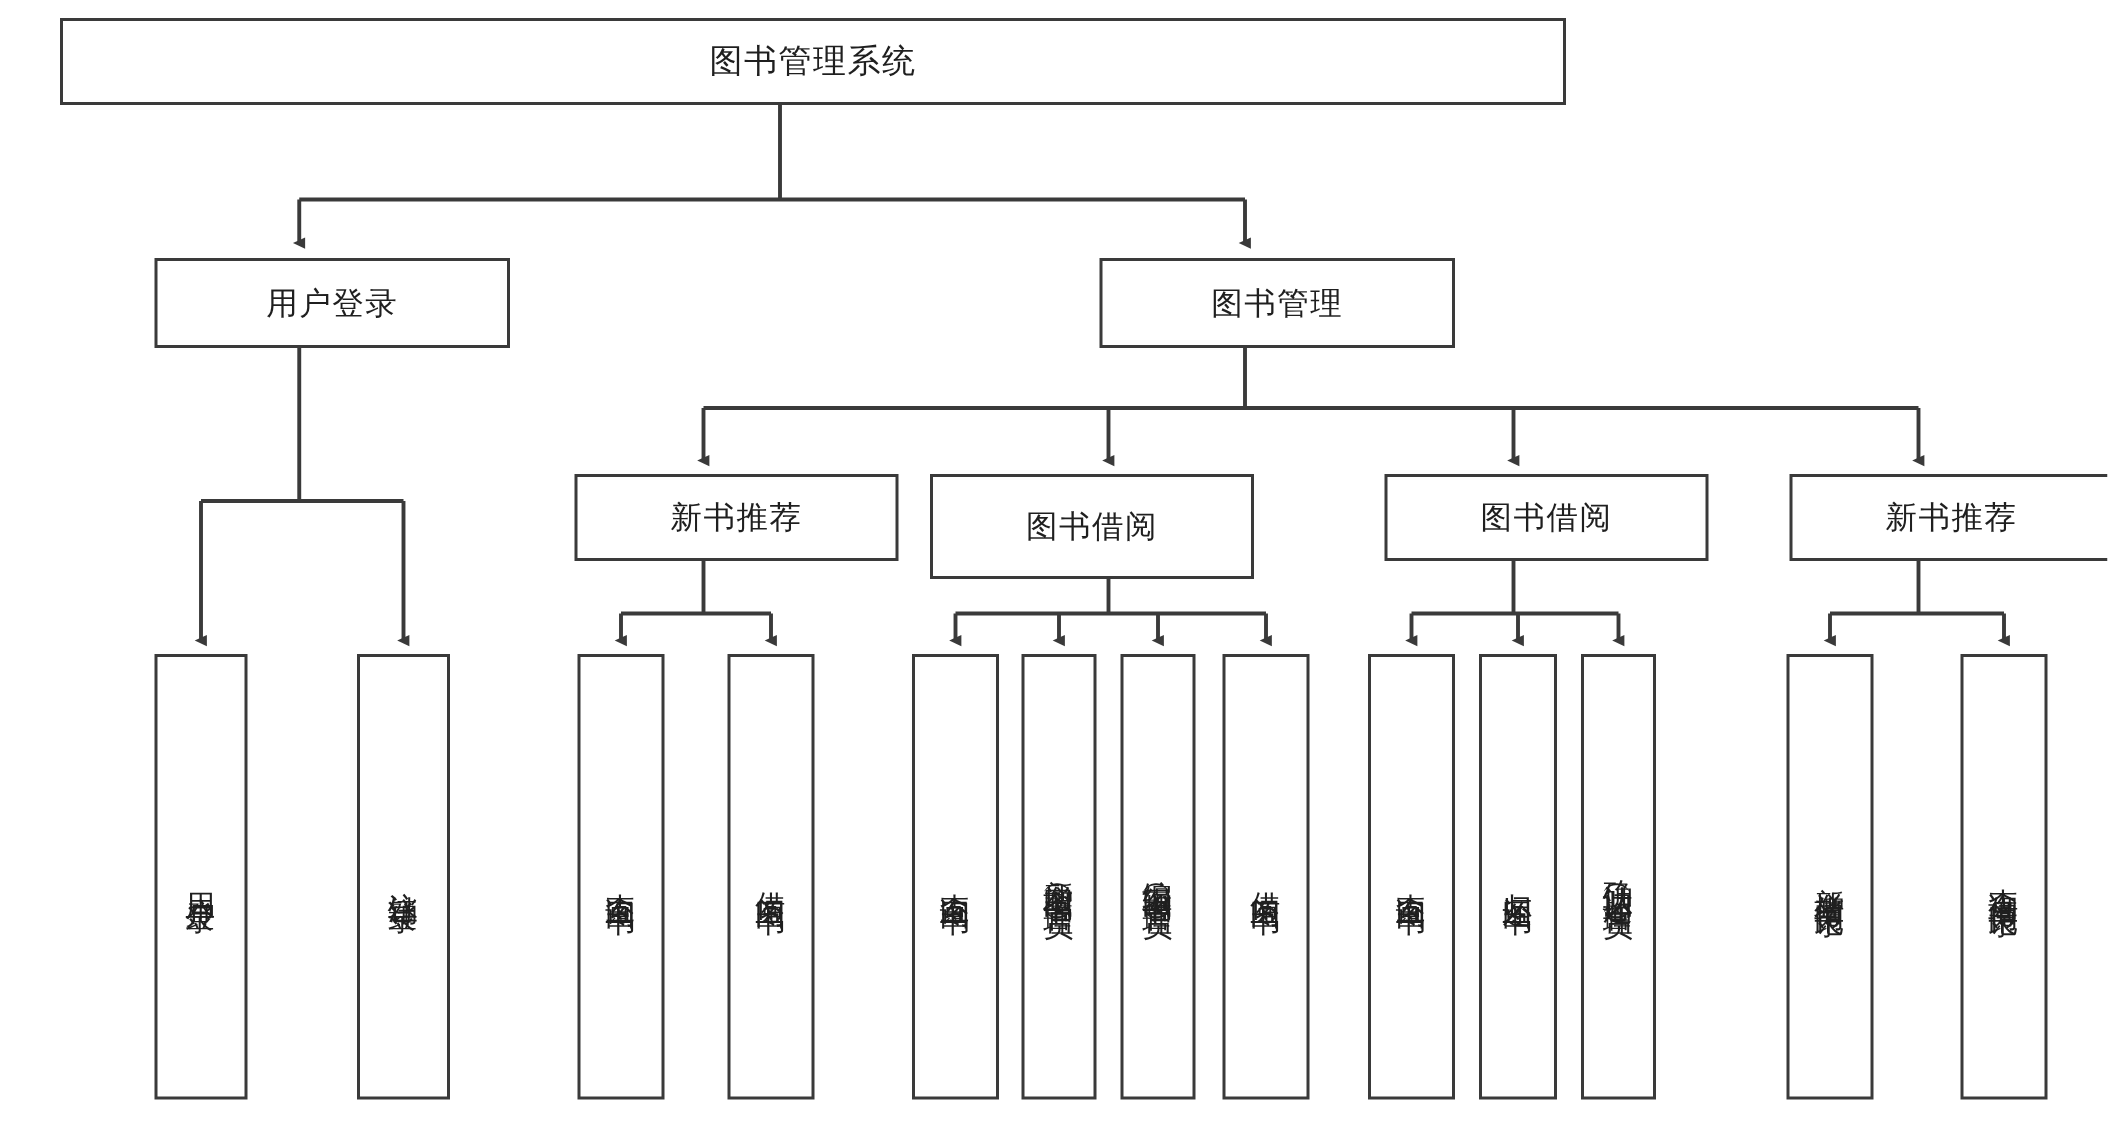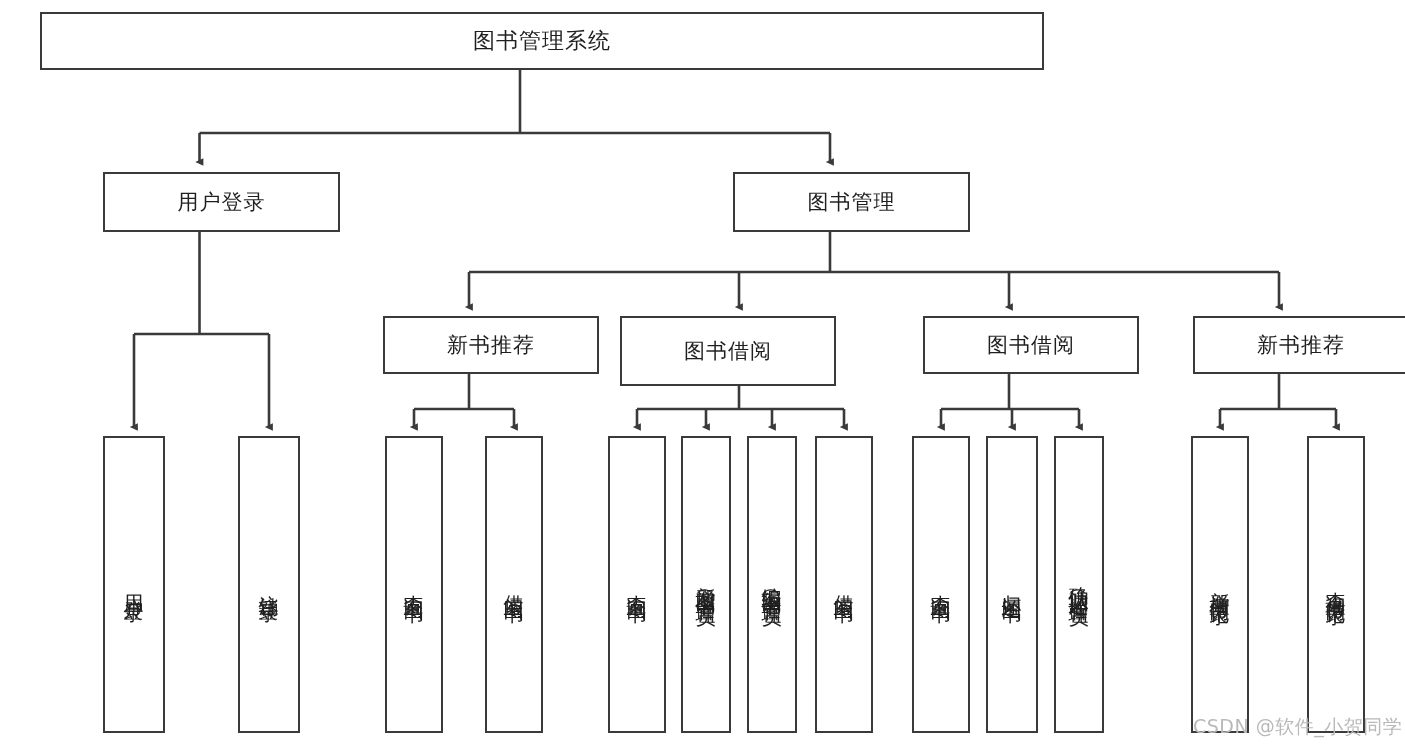--- a/index.html
+++ b/index.html
@@ -176,15 +176,14 @@
   <div class="node v-node" style="left:1054px; top:436px; width:50px; height:297px;">
     <span class="vtext">确认归还（管理员）</span>
   </div>
   <div class="node v-node" style="left:1191px; top:436px; width:58px; height:297px;">
     <span class="vtext">新增借阅记录</span>
   </div>
   <div class="node v-node" style="left:1307px; top:436px; width:58px; height:297px;">
     <span class="vtext">查询借阅记录</span>
   </div>
 
-  <div class="watermark" style="left:1193px; top:714px;">CSDN @软件_小贺同学</div>
 
 </div>
 
 </body></html>

